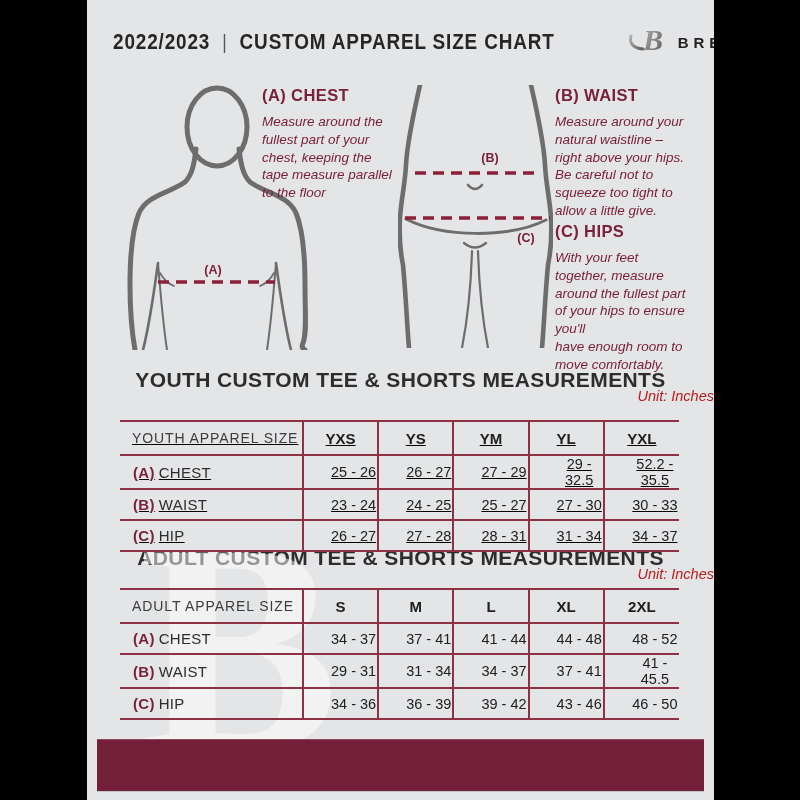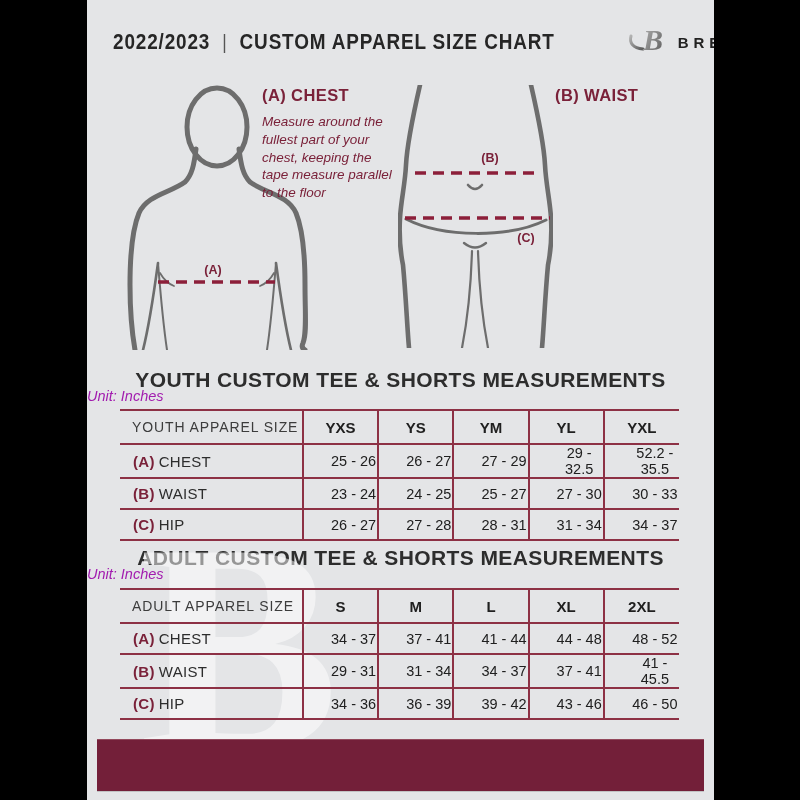--- a/index.html
+++ b/index.html
@@ -51,31 +51,31 @@
   .guide-body{
     font-style:italic;font-size:13.5px;line-height:1.32;color:var(--maroon);
     white-space:pre-line;margin:0;
   }
   
   .section-title{
     position:absolute;left:0;width:627px;text-align:center;
     font-weight:700;font-size:21px;color:#2d2d2d;letter-spacing:.4px;
   }
   .section-unit{
-    position:absolute;left:0;width:627px;text-align:left;
-    font-style:italic;font-size:14.5px;color:#a21caf;
+    position:absolute;left:0;width:627px;text-align:right;
+    font-style:italic;font-size:14.5px;color:#b91c1c;
   }
   .youth-title{top:368px;} .youth-unit{top:388px;}
   .adult-title{top:546px;} .adult-unit{top:566px;}
   
   .size-table{
     position:absolute;left:33px;width:559px;border-collapse:collapse;table-layout:fixed;
     z-index:2;
   }
-  .youth-table{top:409px;} .adult-table{top:588px;}
+  .youth-table{top:420px;text-decoration:underline;} .adult-table{top:588px;}
   .size-table{border-top:2px solid var(--line);}
   .size-table tr{border-bottom:2px solid var(--line);}
   .size-table th,.size-table td{
     border-left:2px solid var(--line);text-align:center;vertical-align:middle;
     color:var(--cell);font-weight:400;padding:0;
   }
   .size-table th:first-child,.size-table td:first-child{border-left:none;width:170px;text-align:left;}
   .size-table thead th{height:32px;font-weight:700;font-size:15px;}
   .size-table thead th:first-child{
     font-weight:400;font-size:14px;letter-spacing:.9px;color:#3c3c3c;padding-left:12px;
@@ -176,22 +176,36 @@
     <div class="guide-block guide-chest">
       <p class="guide-heading">(A) CHEST</p>
       <p class="guide-body">Measure around the
 fullest part of your
 chest, keeping the
 tape measure parallel
 to the floor</p>
     </div>
     <div class="guide-block guide-waist">
       <p class="guide-heading">(B) WAIST</p>
+      <p class="guide-body">Measure around your
+natural waistline –
+right above your hips.
+Be careful not to
+squeeze too tight to
+allow a little give.</p>
     </div>
     <div class="guide-block guide-hips">
+      <p class="guide-heading">(C) HIPS</p>
+      <p class="guide-body">With your feet
+together, measure
+around the fullest part
+of your hips to ensure
+you'll
+have enough room to
+move comfortably.</p>
     </div>
   </div>
 
   <div class="watermark">B</div>
 
   <div class="section-title youth-title">YOUTH CUSTOM TEE &amp; SHORTS MEASUREMENTS</div>
   <div class="section-unit youth-unit">Unit: Inches</div>
 
   <table class="size-table youth-table">
     <thead>

